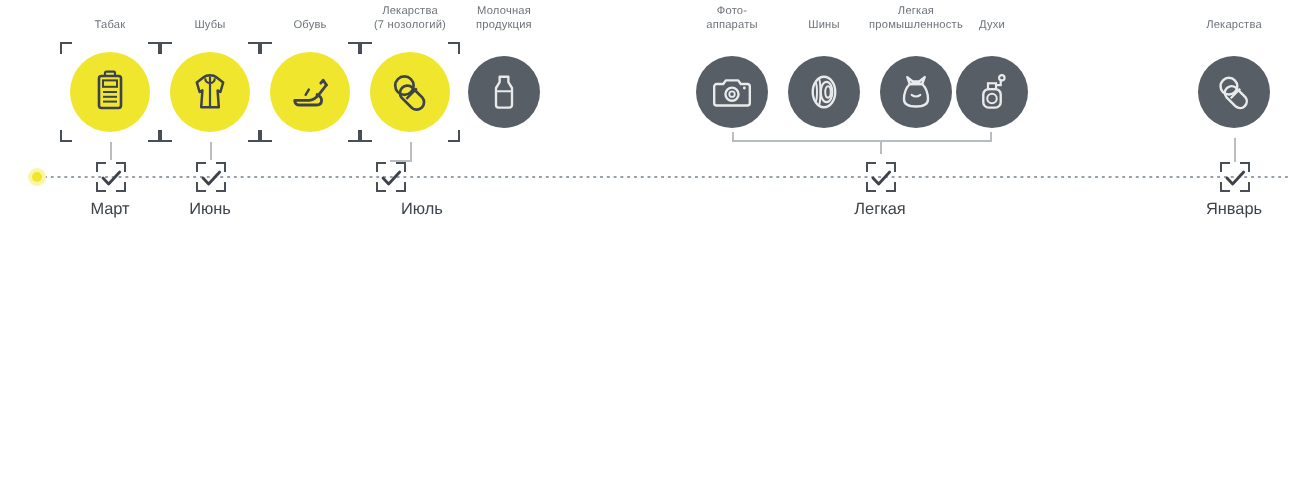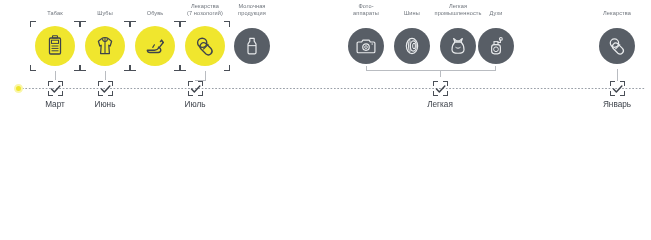--- a/index.html
+++ b/index.html
@@ -252,21 +252,21 @@
         <div class="ms-brackets" style="position: absolute; left: 0px; top: 0px; width: 100%; height: 100%;">
           <span class="tl"></span>
           <span class="tr"></span>
           <span class="bl"></span>
           <span class="br"></span>
         </div>
         <div class="ms-check"><svg width="15" height="15" viewBox="0 0 18 18">
             <use href="#ic-check-icon"></use>
           </svg></div>
       </div>
-      <div class="month-label" style="left: 145px; width: 100px; top: 100px;">Июль</div>
+      <div class="month-label" style="left: 161px; width: 100px; top: 100px;">Июль</div>
       <div class="milestone" style="left: 432.5px; top: 80.5px; width: 15px; height: 15px;">
         <div class="ms-brackets" style="position: absolute; left: 0px; top: 0px; width: 100%; height: 100%;">
           <span class="tl"></span>
           <span class="tr"></span>
           <span class="bl"></span>
           <span class="br"></span>
         </div>
         <div class="ms-check"><svg width="15" height="15" viewBox="0 0 18 18">
             <use href="#ic-check-icon"></use>
           </svg></div>

